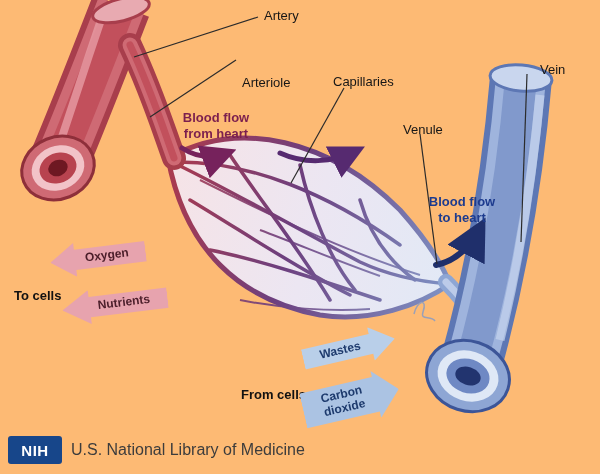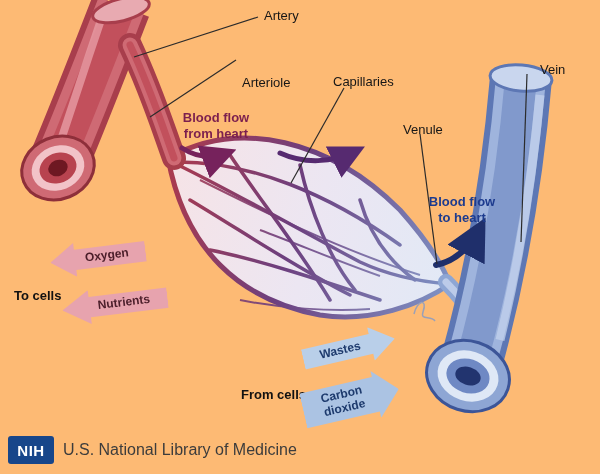--- a/index.html
+++ b/index.html
@@ -26,21 +26,21 @@
   .arrow-right { clip-path: polygon(100% 50%, 74% 0, 74% 20%, 0 20%, 0 80%, 74% 80%, 74% 100%); padding-right:18px; }
   .arrow-tall-right { clip-path: polygon(100% 50%, 76% 0, 76% 13%, 0 13%, 0 87%, 76% 87%, 76% 100%); padding-right:16px; }
   .pink { background:#e7a3ae; color:#4b1e2a; }
   .blue { background:#b9cfe9; color:#1d3a6d; }
   .blue-dark { background:#abc3e3; color:#1d3a6d; }
   .cells-heading { position:absolute; font-size:13px; font-weight:bold; color:#111; }
   .footer {
     position:absolute; left:8px; top:436px; display:flex; align-items:center; gap:9px;
   }
   .nih-logo {
-    width:46px; height:28px; background:#17468a; color:#ffffff; border-radius:3px;
+    width:54px; height:28px; background:#17468a; color:#ffffff; border-radius:3px;
     display:flex; align-items:center; justify-content:center;
     font-weight:bold; font-size:15px; letter-spacing:0.5px;
   }
   .org { font-size:16px; color:#3c3c3c; }
 </style>
 </head>
 <body>
 
 <div class="diagram">
 

